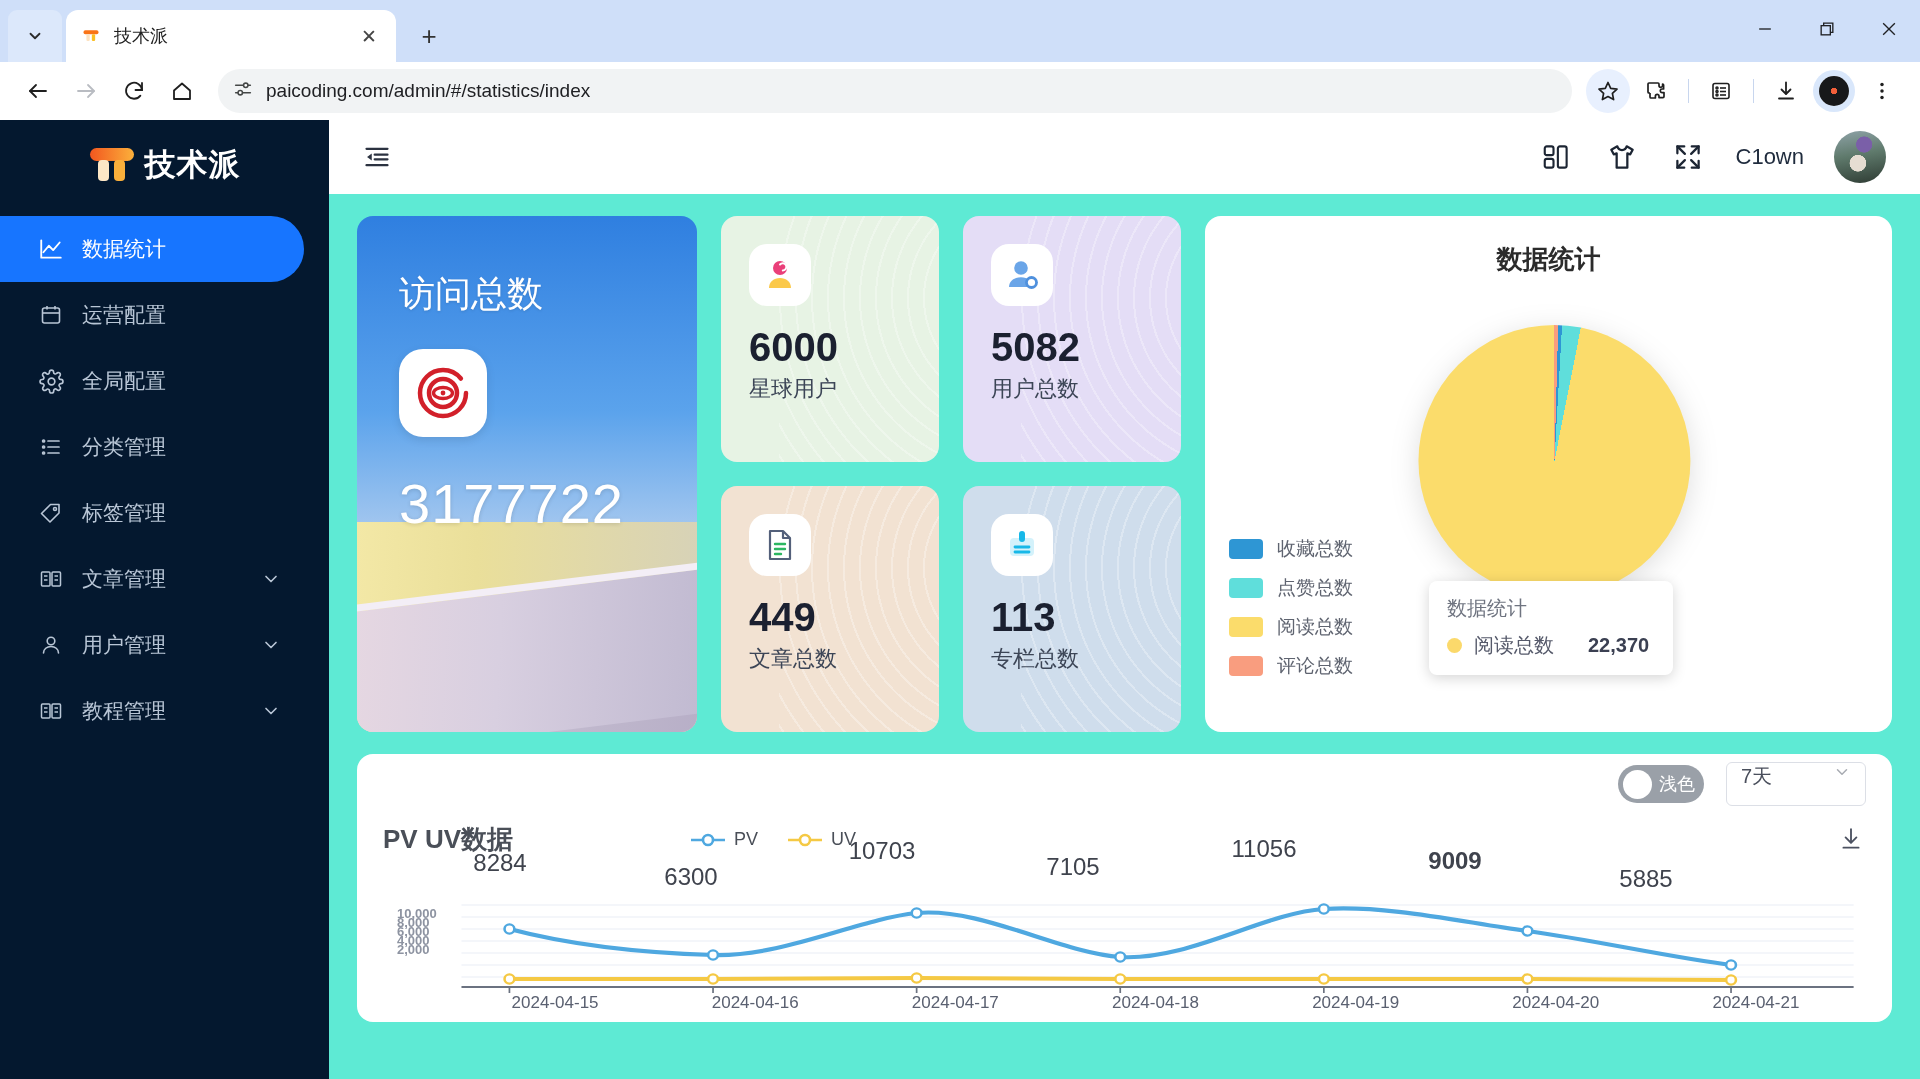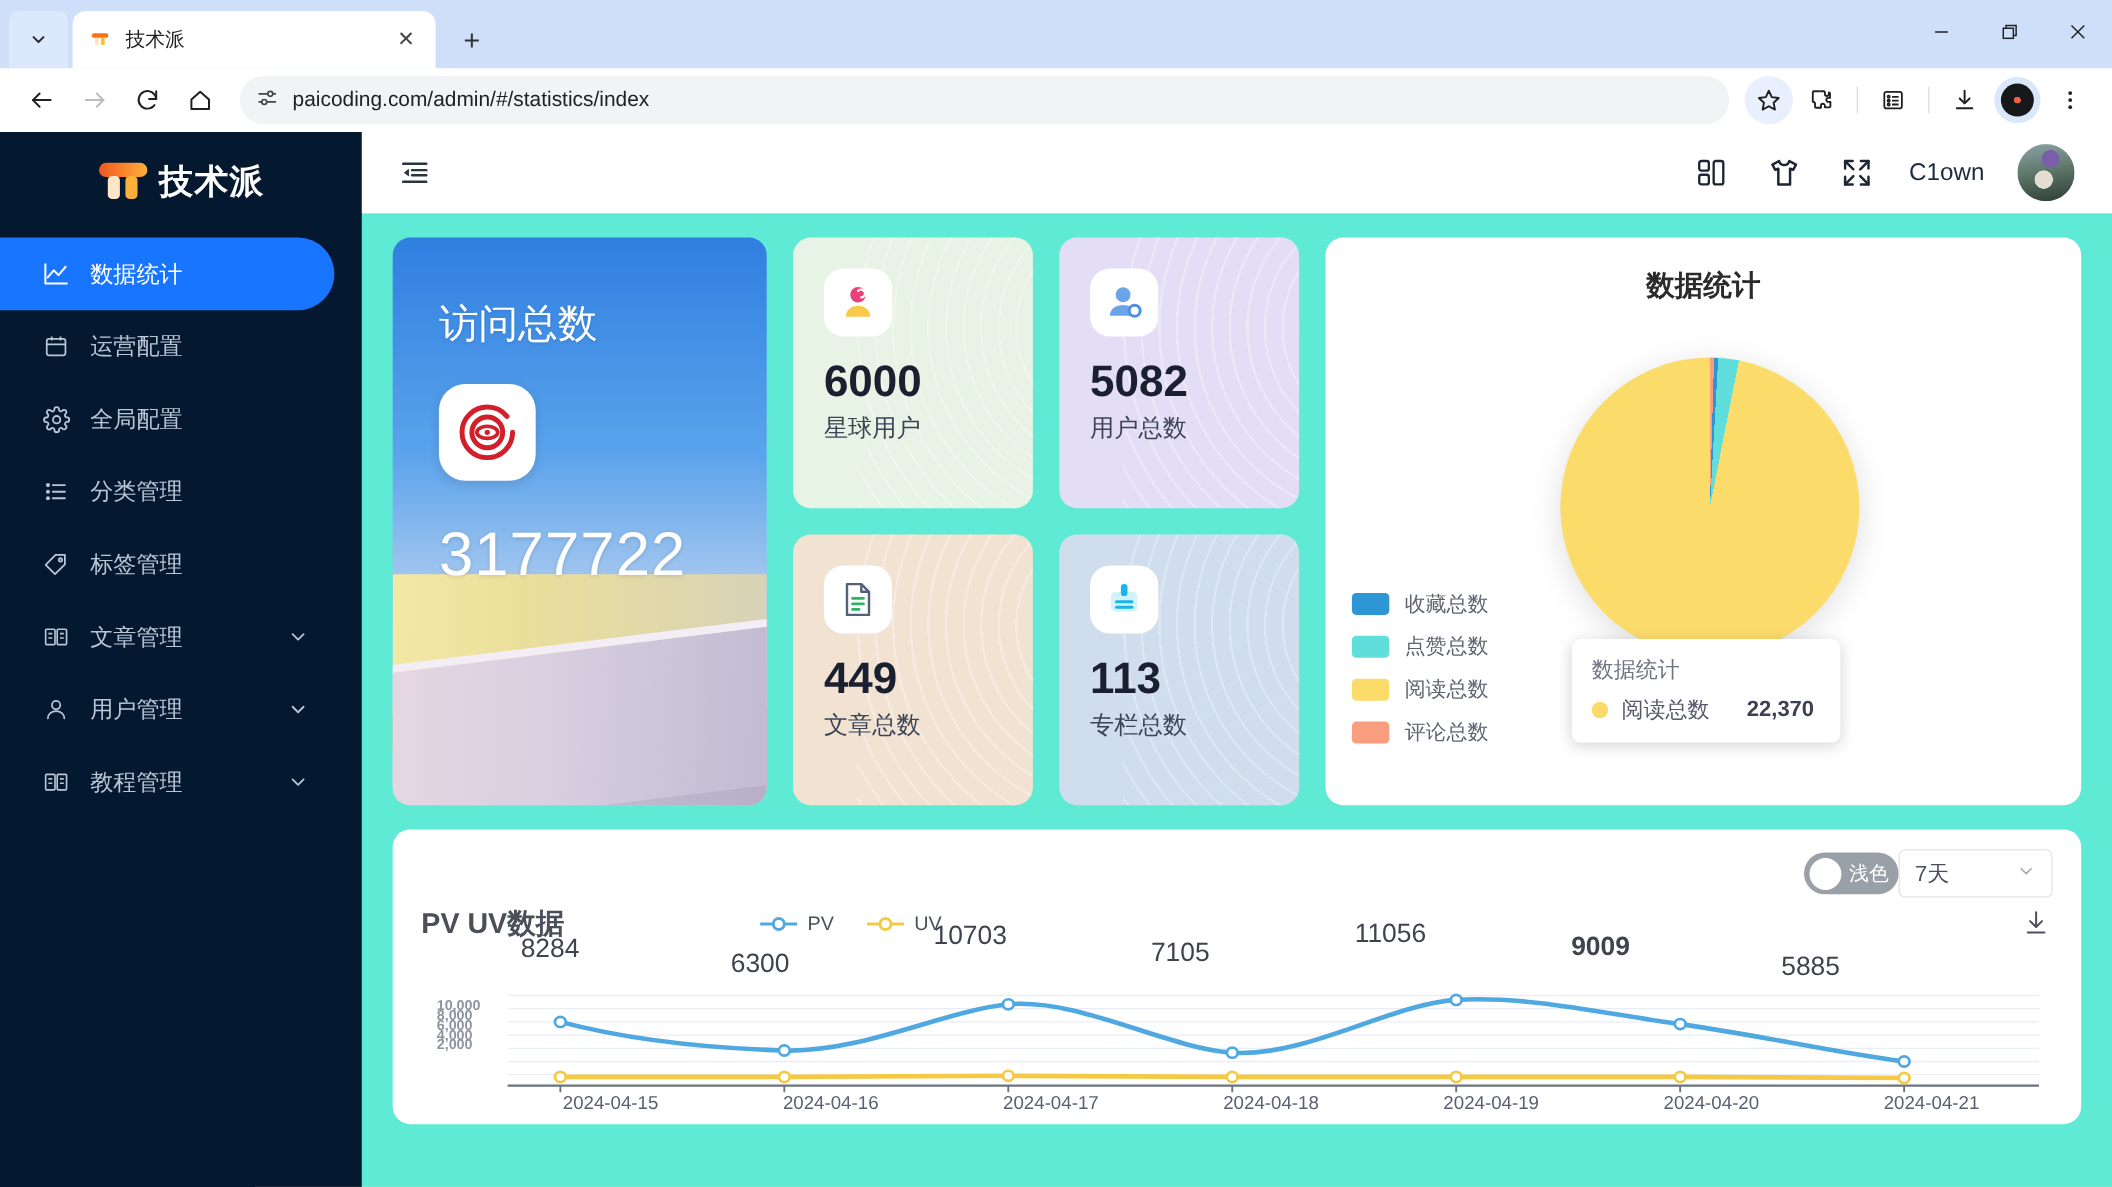--- a/index.html
+++ b/index.html
@@ -354,22 +354,22 @@
   
   .row-bottom {
     margin-top: 22px;
     background: #ffffff;
     border-radius: 16px;
     height: 268px;
     position: relative;
     padding: 0;
   }
   .chart-controls {
-    position: absolute; right: 26px; top: 18px;
-    display: flex; align-items: center; 
+    position: absolute; right: 26px; top: 8px;
+    display: flex; align-items: center; gap: 22px;
   }
   .theme-toggle {
     width: 86px; height: 38px;
     background: #9aa0a8;
     border-radius: 19px;
     display: flex; align-items: center;
     padding: 0 5px;
     cursor: pointer;
     position: relative;
   }
@@ -379,21 +379,21 @@
     flex-shrink: 0;
   }
   .toggle-text {
     font-size: 18px; color: #ffffff;
     margin-left: 7px;
   }
   .day-select {
     width: 140px; height: 44px;
     border: 1px solid #dcdfe6;
     border-radius: 6px;
-    display: flex; align-items: center;
+    display: flex; 
     padding: 0 14px;
     cursor: pointer;
   }
   .day-select-text { font-size: 20px; color: #4a4f5c; flex: 1; }
   .download-icon {
     position: absolute; right: 26px; top: 70px;
     width: 30px; height: 30px;
     display: flex; align-items: center; justify-content: center;
     cursor: pointer; color: #4b5160;
   }

